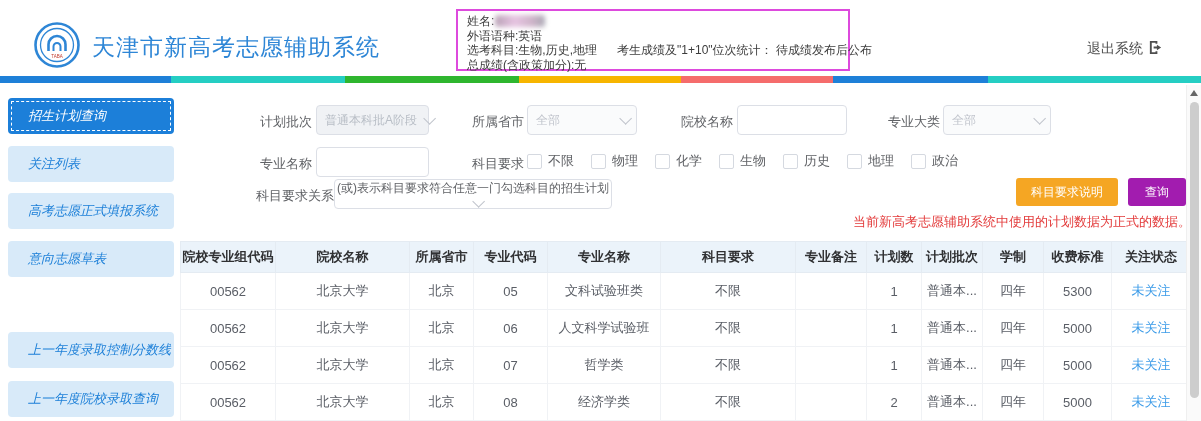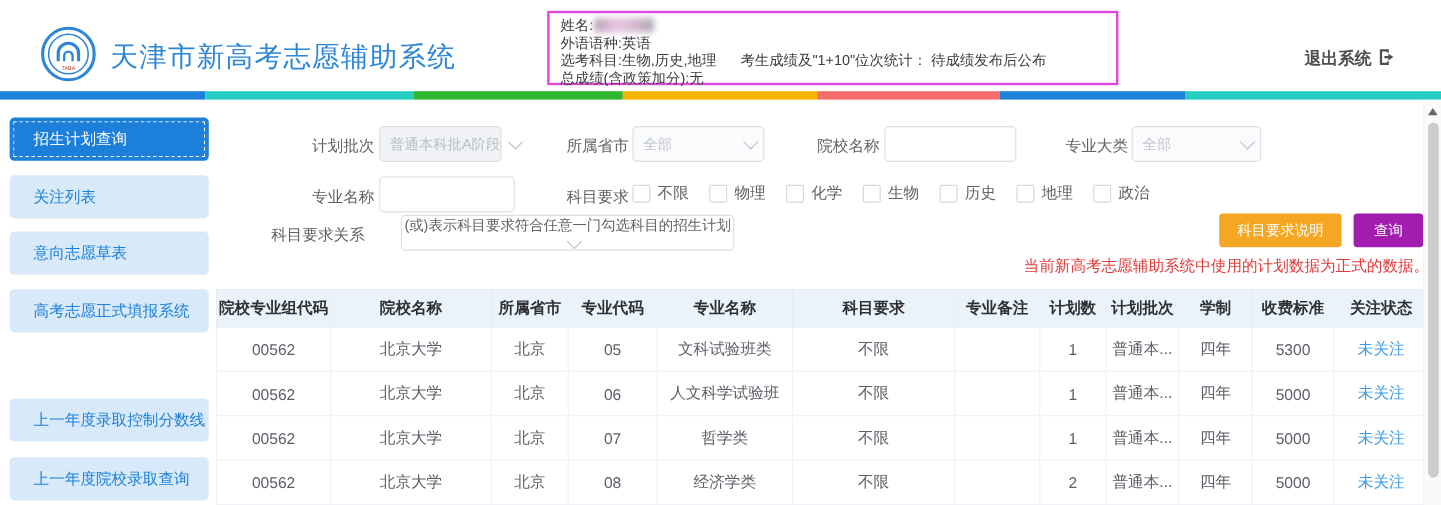--- a/index.html
+++ b/index.html
@@ -1,34 +1,34 @@
 <!DOCTYPE html>
 <html><head>
 <meta charset="utf-8">
 <style>
   html,body{margin:0;padding:0;background:#e9e9e9;}
   .page{position:relative;width:1201px;height:421px;background:#fff;overflow:hidden;
         font-family:"Liberation Sans","DejaVu Sans",sans-serif;}
   
   .logo{position:absolute;left:33px;top:21px;width:48px;height:48px;}
   .app-title{position:absolute;left:92px;top:32px;font-size:23px;color:#2E86D6;letter-spacing:1px;}
-  .info-box{position:absolute;left:456px;top:9px;width:476px;height:62px;box-sizing:border-box;
+  .info-box{position:absolute;left:456px;top:9px;width:394px;height:62px;box-sizing:border-box;
             border:2px solid #DD4ADD;padding:3px 9px;font-size:12px;line-height:14.5px;color:#3c3c3c;}
   .info-line{white-space:nowrap;}
   .name-line{display:flex;align-items:center;}
   .name-blur{display:inline-block;width:50px;height:12px;margin-left:1px;border-radius:3px;
              background:linear-gradient(90deg,#b9a2b6,#e7c4e2 40%,#cdb3c8 75%,#a9a9b4);filter:blur(2.5px);}
   .subjects-line{display:flex;}
   .score-notice{margin-left:20px;}
   .logout{position:absolute;right:38px;top:40px;display:flex;align-items:flex-end;gap:5px;
-          font-size:14px;font-weight:bold;color:#4e4e4e;cursor:pointer;}
+          font-size:14px;font-weight:normal;color:#4e4e4e;cursor:pointer;}
   .color-bar{position:absolute;left:0;top:76px;width:1201px;height:7px;display:flex;}
   .color-bar div{height:100%;}
   
-  .sidebar{position:absolute;left:8px;top:98px;width:166px;}
+  .sidebar{position:absolute;left:8px;top:98px;width:166px;font-style:italic;}
   .side-item{height:36px;line-height:36px;padding-left:20px;box-sizing:border-box;border-radius:4px;
              background:#D8EAF9;color:#1E80D8;font-size:13px;cursor:pointer;white-space:nowrap;}
   .side-item.active{background:#1C7FD9;color:#fff;outline:1px dashed #fff;outline-offset:-4px;}
   .side-item:nth-child(2){margin-top:12px;}
   .side-item:nth-child(3){margin-top:11px;}
   .side-item:nth-child(4){margin-top:12px;}
   .side-item:nth-child(5){margin-top:55px;}
   .side-item:nth-child(6){margin-top:13px;}
   
   .f-label{position:absolute;font-size:13px;color:#606266;white-space:nowrap;}
@@ -117,28 +117,28 @@
       <div style="width: 14.5%; background: rgb(47, 182, 47);"></div>
       <div style="width: 13.5%; background: rgb(247, 181, 0);"></div>
       <div style="width: 12.7%; background: rgb(245, 108, 108);"></div>
       <div style="width: 12.9%; background: rgb(30, 128, 216);"></div>
       <div style="width: 17.7%; background: rgb(37, 206, 195);"></div>
     </div>
 
   <div class="sidebar">
       <div class="side-item active">招生计划查询</div>
       <div class="side-item">关注列表</div>
+      <div class="side-item">高考志愿正式填报系统</div>
       <div class="side-item">意向志愿草表</div>
-      <div class="side-item">高考志愿正式填报系统</div>
       <div class="side-item">上一年度录取控制分数线</div>
       <div class="side-item">上一年度院校录取查询</div>
     </div>
 
   <div class="f-label" style="left:260px;top:113px;">计划批次</div>
-  <div class="sel disabled" style="left:316px;top:105px;width:102px;">
+  <div class="sel disabled" style="left:316px;top:105px;width:113px;">
     <span>普通本科批A阶段</span>
       <span class="chev"></span>
   </div>
   <div class="f-label" style="left:472px;top:113px;">所属省市</div>
   <div class="sel placeholder" style="left:527px;top:105px;width:110px;">
     <span>全部</span>
       <span class="chev"></span>
   </div>
   <div class="f-label" style="left:681px;top:113px;">院校名称</div>
   <input class="txt-input" style="left: 737px; top: 105px; width: 110px;" value="">
@@ -175,21 +175,21 @@
       <label class="cb">
         <span class="box"></span>
         <span class="cb-label">地理</span>
       </label>
       <label class="cb">
         <span class="box"></span>
         <span class="cb-label">政治</span>
       </label>
     </div>
 
-  <div class="f-label" style="left:226px;top:187px;text-align:center;">科目要求关系</div>
+  <div class="f-label" style="left:256px;top:187px;text-align:center;">科目要求关系</div>
   <div class="sel normal" style="left:334px;top:179px;width:278px;">
     <span>(或)表示科目要求符合任意一门勾选科目的招生计划</span>
       <span class="chev"></span>
   </div>
 
   <div class="btn-row">
     <div class="btn btn-orange">科目要求说明</div>
     <div class="btn btn-blue">查询</div>
   </div>
   <div class="notice">当前新高考志愿辅助系统中使用的计划数据为正式的数据。</div>

